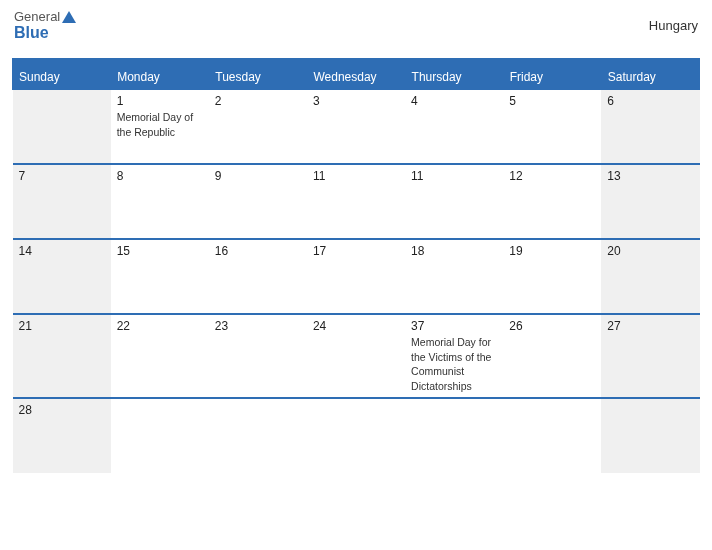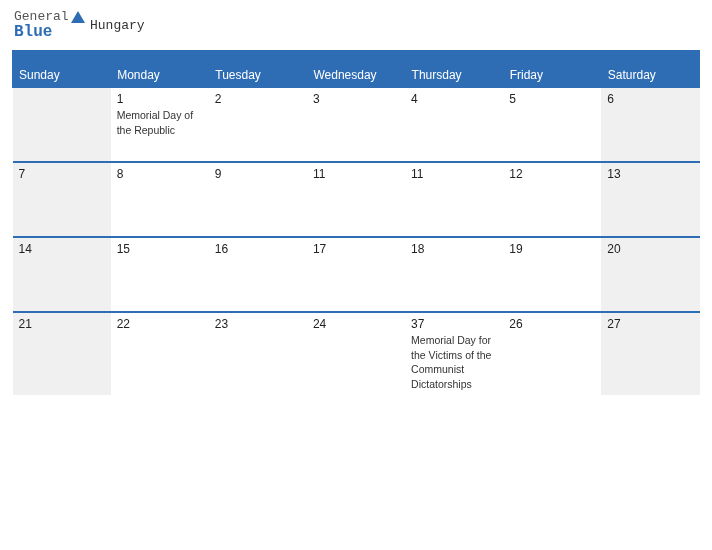--- a/index.html
+++ b/index.html
@@ -13,23 +13,23 @@
     }
     .page {
       width: 712px;
       height: 550px;
       background: #fff;
       padding: 10px 12px 10px 12px;
     }
     .header {
       display: flex;
       align-items: center;
-      margin-bottom: 8px;
+      justify-content: space-between;
+      margin-bottom: 16px;
       padding: 0 2px;
-      font-family: Liberation Mono, monospace;
     }
     .logo {
       display: flex;
       align-items: center;
       gap: 0;
     }
     .logo-text-general {
       font-size: 13px;
       color: #555;
       font-weight: normal;
@@ -63,21 +63,21 @@
     }
     .calendar-table {
       width: 100%;
       border-collapse: collapse;
       table-layout: fixed;
     }
     .calendar-table thead tr th {
       background-color: #2e6db4;
       color: #fff;
       text-align: left;
-      padding: 17px 6px 4px 6px;
+      padding: 11px 6px 4px 6px;
       font-size: 12px;
       font-weight: normal;
       border: 1px solid #2e6db4;
     }
     .calendar-table tbody tr {
       border-top: 2px solid #2e6db4;
     }
     .calendar-table tbody tr td {
       vertical-align: top;
       padding: 4px 6px 4px 6px;
@@ -212,20 +212,31 @@
           <td>
             <span class="day-number">24</span>
           </td>
           <td><span class="day-number">37</span><span class="holiday-name">Memorial Day for the Victims of the Communist Dictatorships</span></td>
           <td>
             <span class="day-number">26</span>
           </td>
           <td class="saturday">
             <span class="day-number">27</span>
           </td>
+        </tr>
+        <tr class="last-row">
+          <td class="sunday">
+            <span class="day-number">28</span>
+          </td>
+          <td></td>
+          <td></td>
+          <td></td>
+          <td></td>
+          <td></td>
+          <td class="saturday"></td>
         </tr>
       </tbody>
   </table>
 </div>
 
 <style>
   .logo {
     display: flex;
     flex-direction: column;
     align-items: flex-start;

